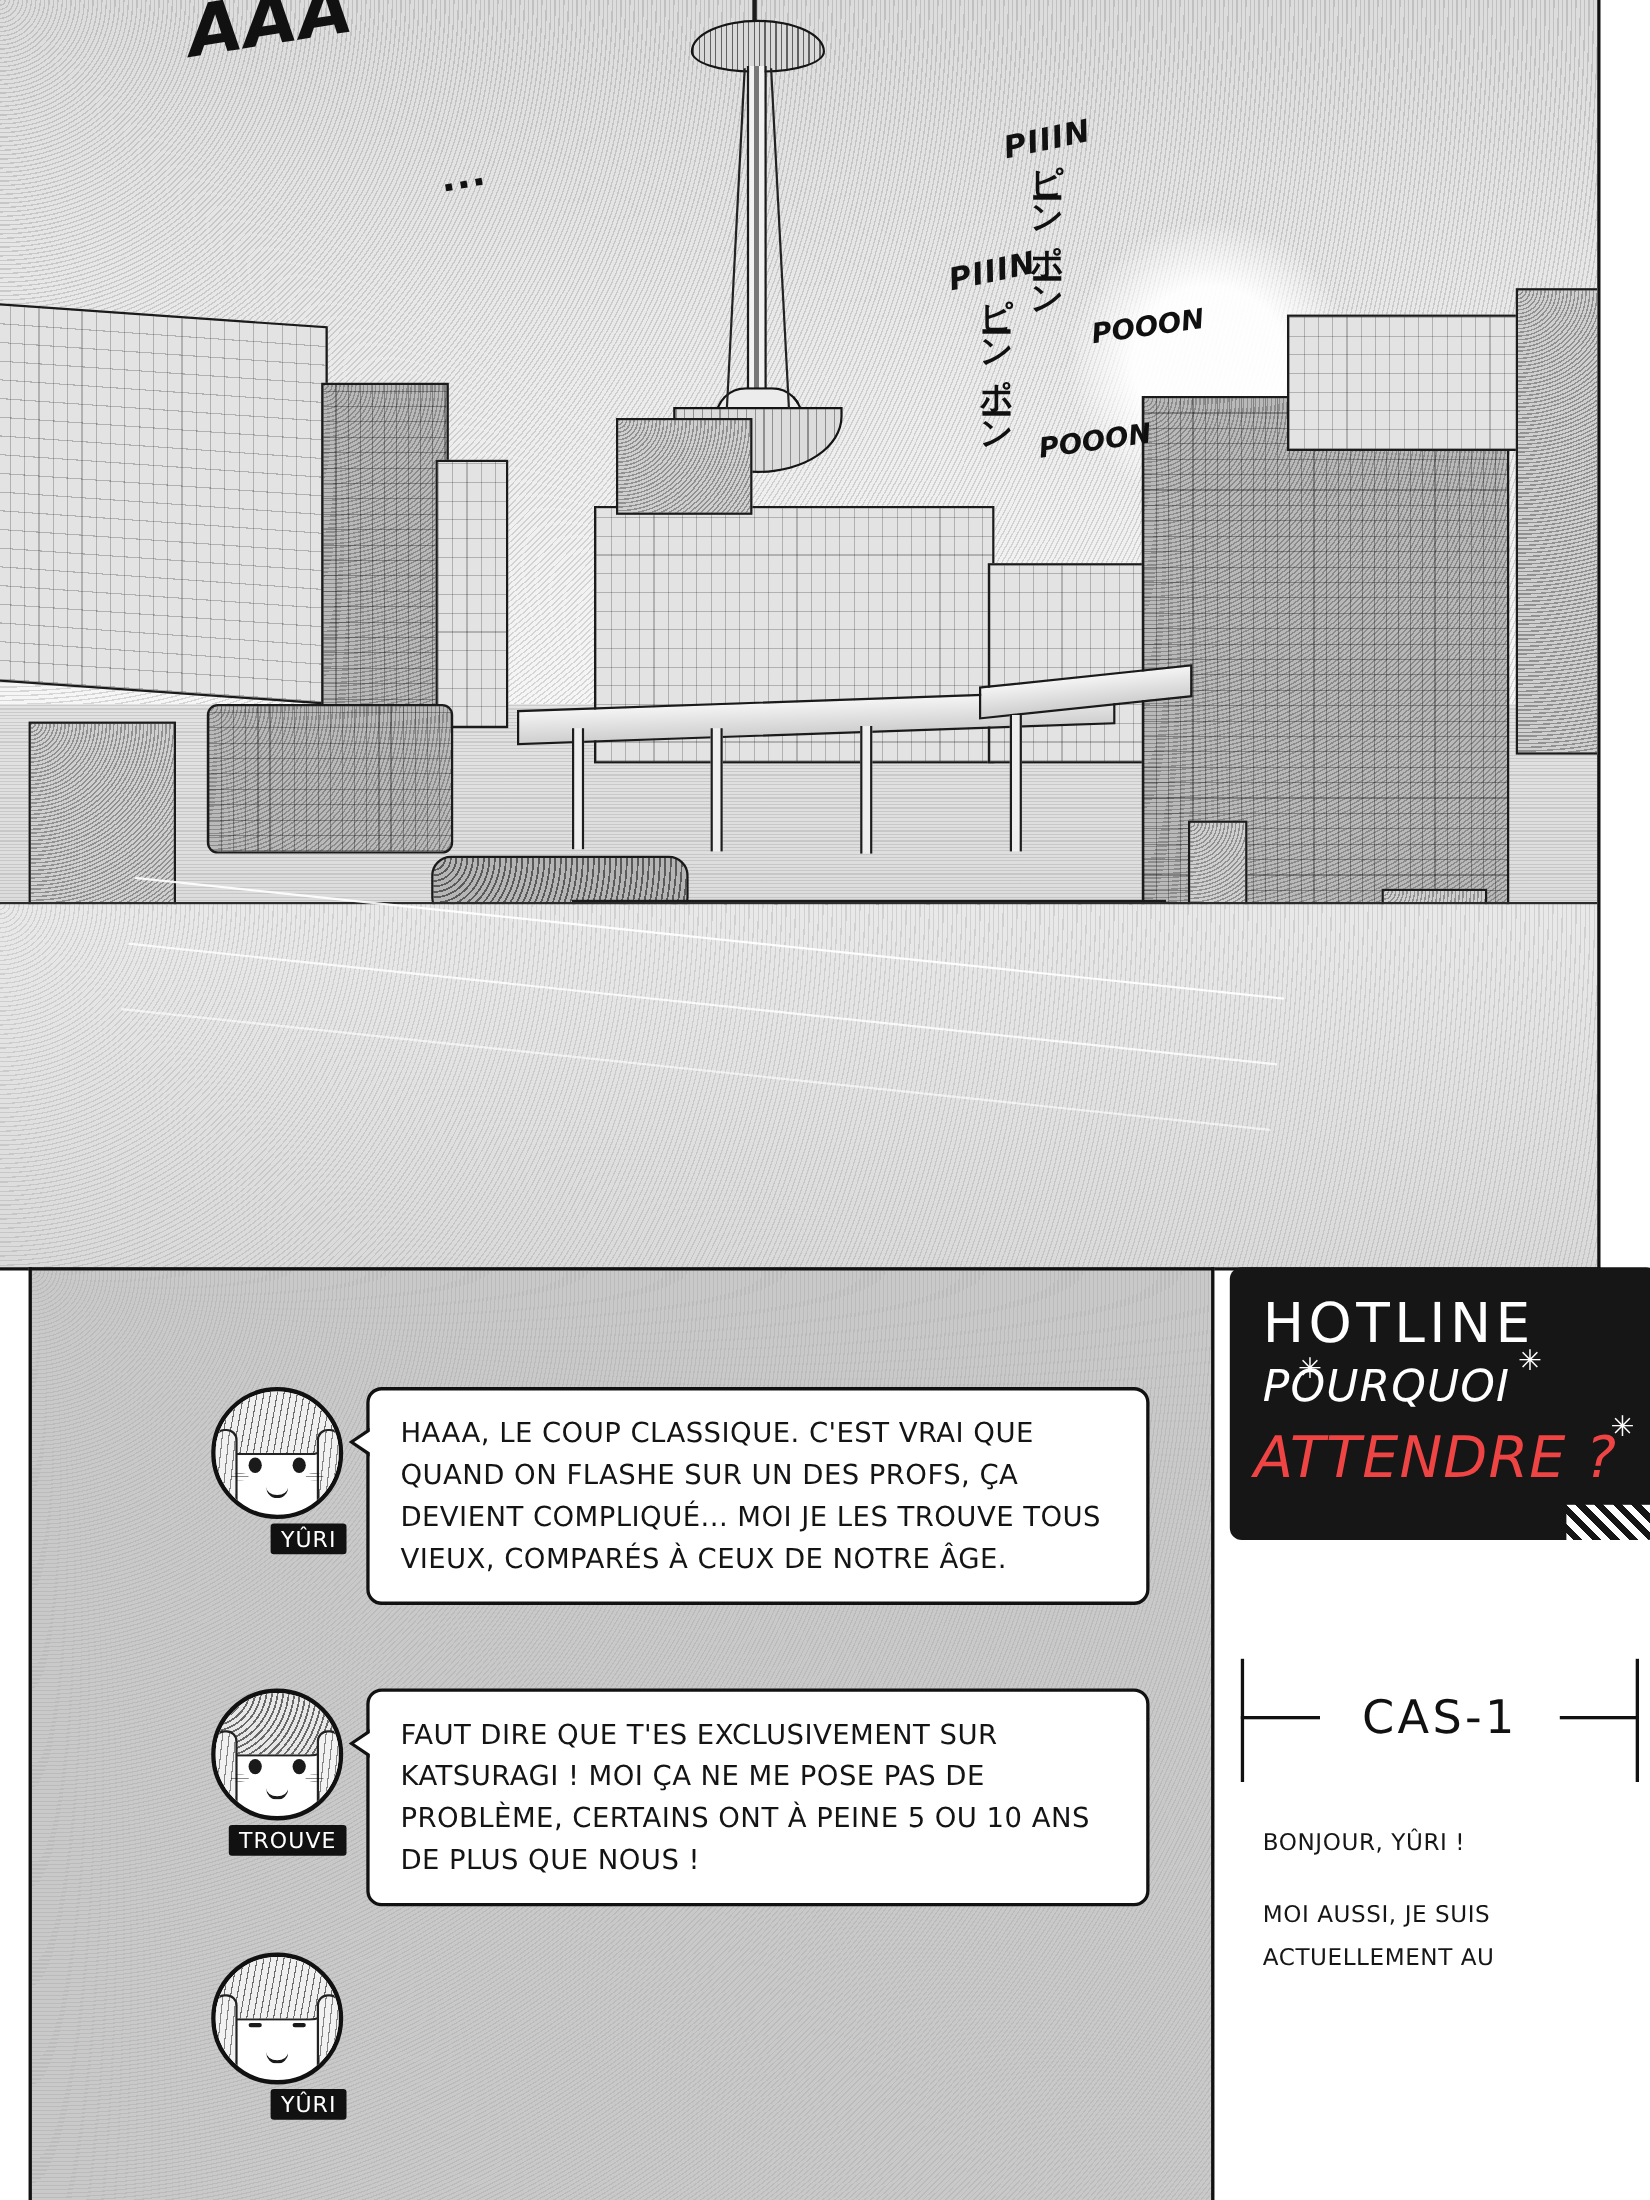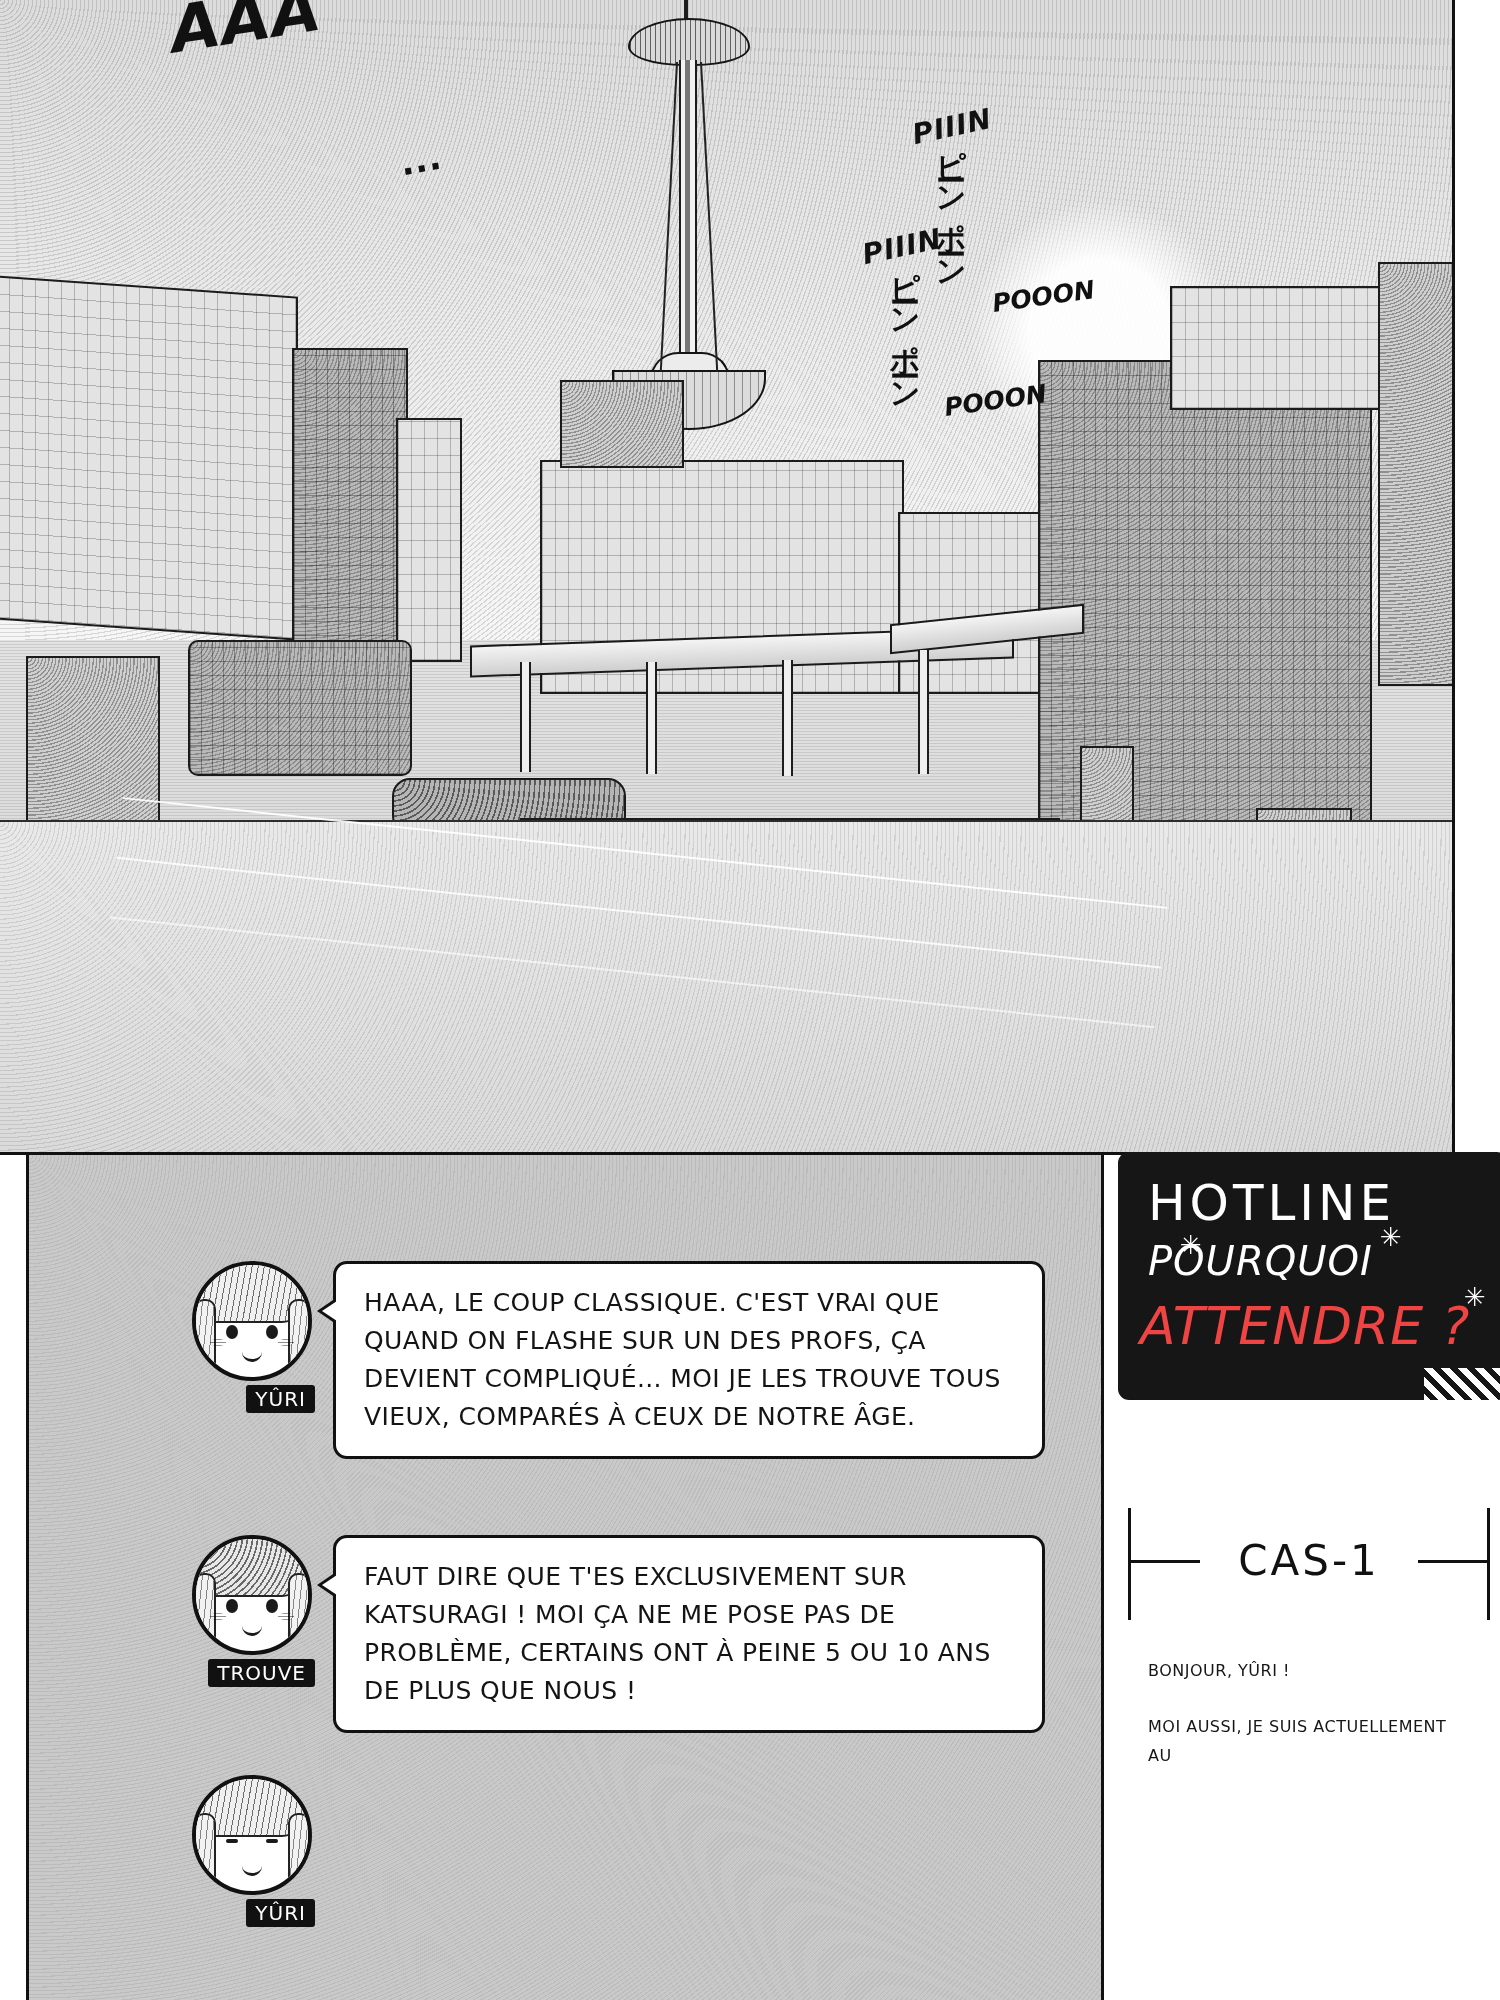--- a/index.html
+++ b/index.html
@@ -422,21 +422,21 @@
     background: #111;
   }
   .cas-hline.a { left: 10px; width: 72px; }
   .cas-hline.b { right: 10px; width: 72px; }
 
   .cas-body {
     position: absolute;
     left: 30px;
     top: 148px;
     width: 322px;
-    font-size: 16px;
+    font-size: 21px;
     line-height: 1.85;
     color: #161616;
     letter-spacing: 0.5px;
   }
   .cas-body p { margin: 0 0 26px 0; }
 </style>
 </head>
 <body>
 
 <div class="page">

